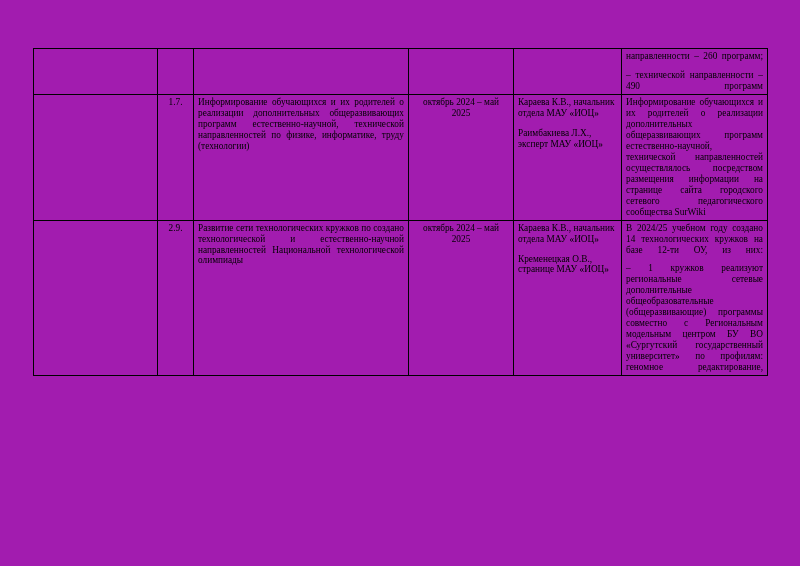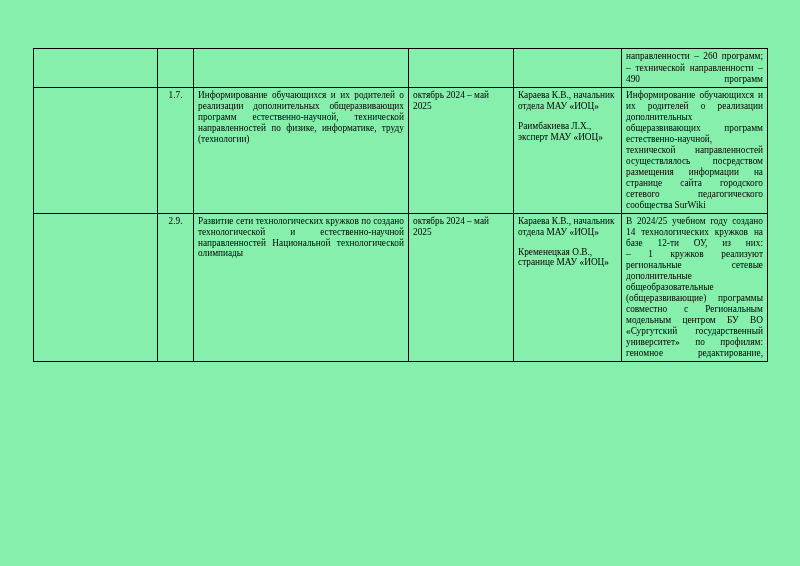--- a/index.html
+++ b/index.html
@@ -11,54 +11,54 @@
     width: 800px;
     height: 566px;
     font-family: "Liberation Serif", serif;
     color: #000000;
     overflow: hidden;
   }
   .page {
     position: relative;
     width: 800px;
     height: 566px;
-    background: #86efac;
+    background: #a21caf;
   }
   table.doc-table {
     position: absolute;
     left: 33px;
     top: 48px;
     width: 734px;
     border-collapse: collapse;
     table-layout: fixed;
   }
   table.doc-table td {
     border: 1px solid #000000;
     vertical-align: top;
     padding: 2px 4px 2px 4px;
     font-size: 9.3px;
     line-height: 1.18;
   }
   .c-empty   { width: 124px; }
   .c-num     { width: 36px;  text-align: center; margin-top: 48px; }
   .c-action  { width: 215px; text-align: justify; text-align-last: justify; }
-  .c-date    { width: 105px; }
+  .c-date    { width: 105px; text-align: center; }
   .c-resp    { width: 108px; }
   .c-result  { width: 146px; text-align: justify; text-align-last: justify; }
 
   .just {
     text-align: justify;
     text-align-last: justify;
   }
   .just-last-left {
     text-align: justify;
     text-align-last: left;
   }
   .cellpar { margin: 0; }
-  .cellpar + .cellpar { margin-top: 1px; }
+  .cellpar + .cellpar { margin-top: 8px; }
   .gap { height: 9px; }
 </style>
 </head>
 <body>
 
 <div class="page">
 
   <table class="doc-table">
     <colgroup>
       <col class="c-empty">

